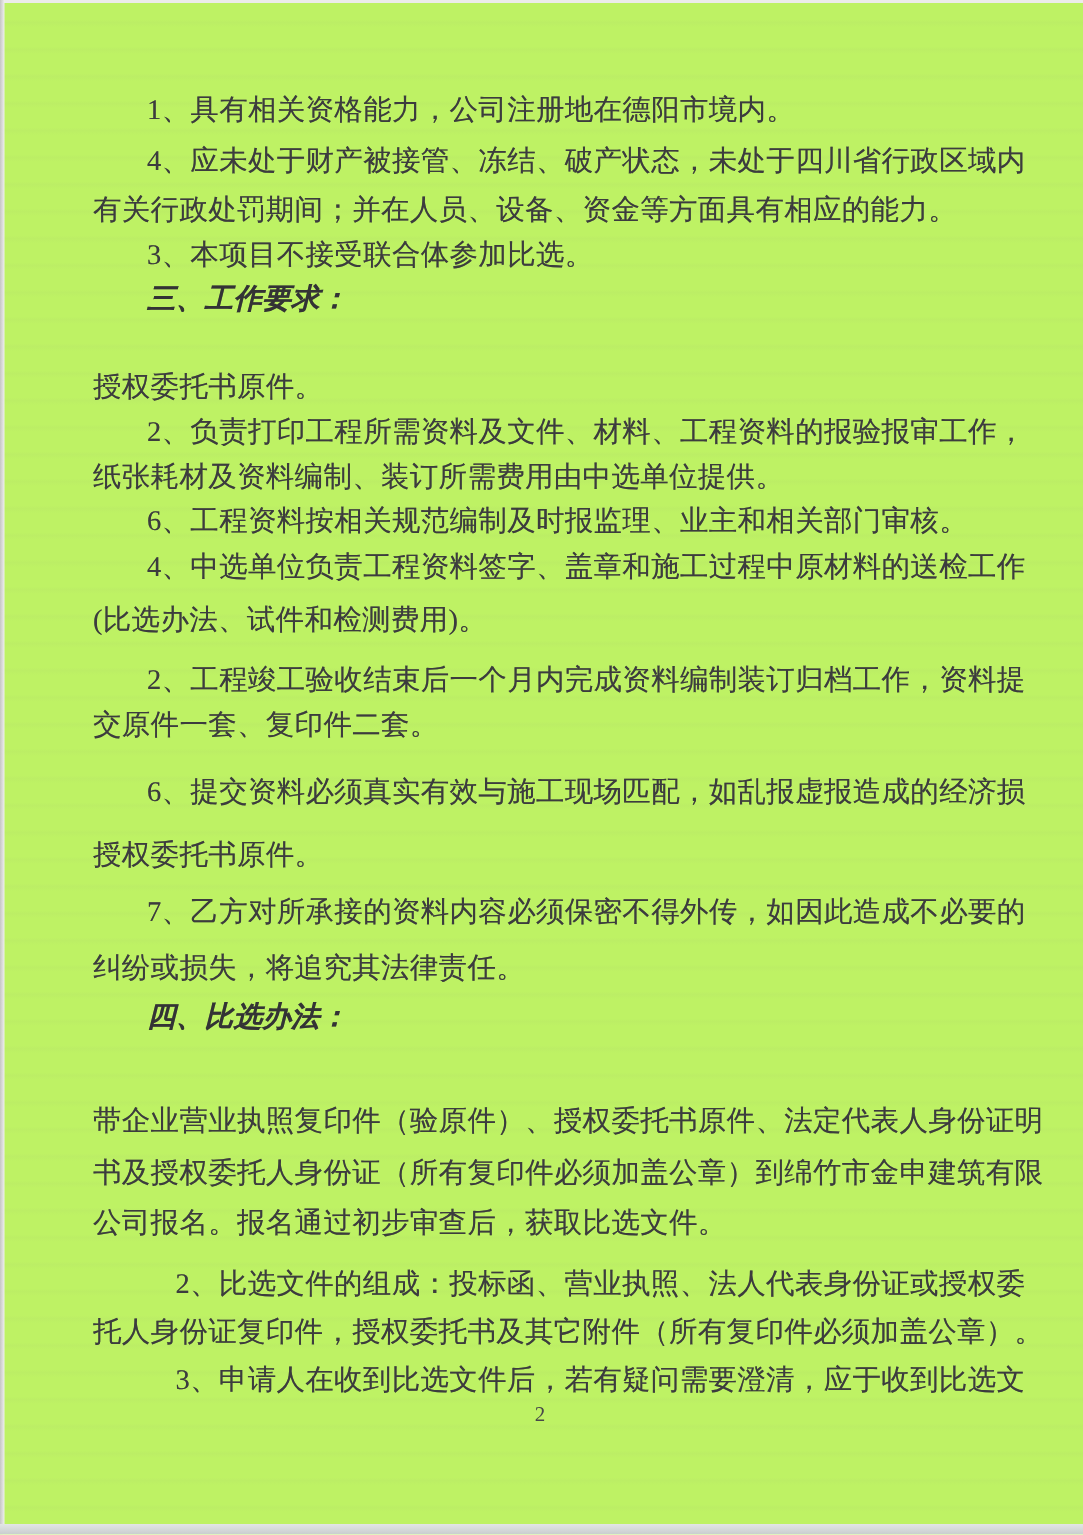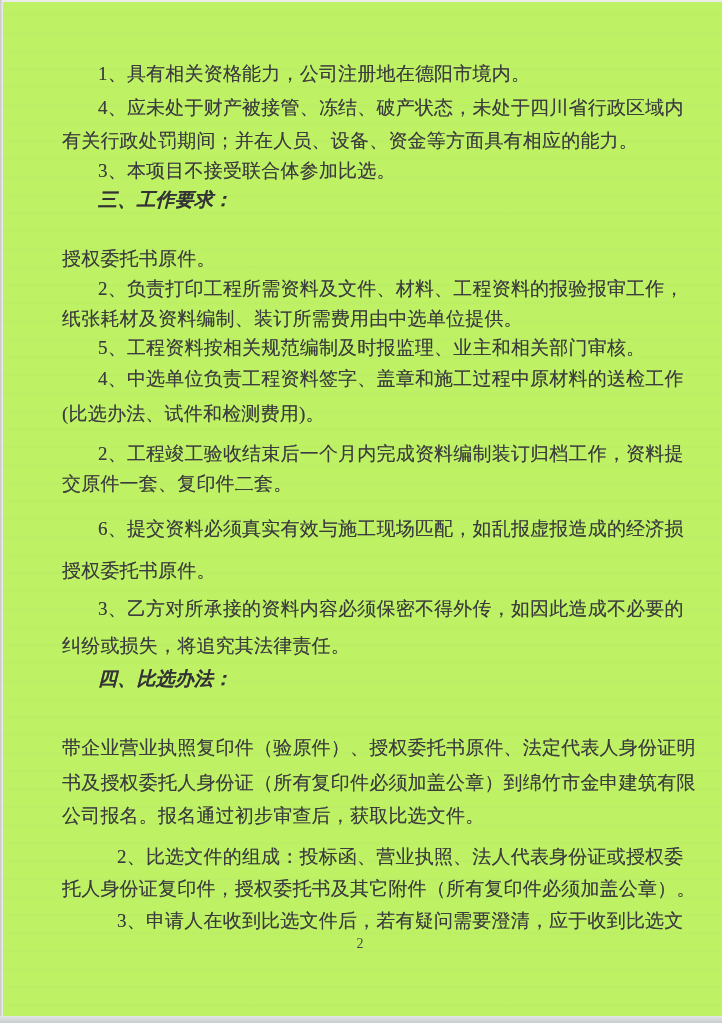--- a/index.html
+++ b/index.html
@@ -81,28 +81,28 @@
   <div class="edge-left"></div>
 
   <div class="ln i1" style="top:60px">1、具有相关资格能力，公司注册地在德阳市境内。</div>
   <div class="ln i1" style="top:94px">4、应未处于财产被接管、冻结、破产状态，未处于四川省行政区域内</div>
   <div class="ln" style="top:127px">有关行政处罚期间；并在人员、设备、资金等方面具有相应的能力。</div>
   <div class="ln i1" style="top:157px">3、本项目不接受联合体参加比选。</div>
   <div class="ln i1 b" style="top:186px">三、工作要求：</div>
   <div class="ln" style="top:245px">授权委托书原件。</div>
   <div class="ln i1" style="top:275px">2、负责打印工程所需资料及文件、材料、工程资料的报验报审工作，</div>
   <div class="ln" style="top:305px">纸张耗材及资料编制、装订所需费用由中选单位提供。</div>
-  <div class="ln i1" style="top:334px">5、工程资料按相关规范编制及时报监理、业主和相关部门审核。</div>
+  <div class="ln i1" style="top:334px">6、工程资料按相关规范编制及时报监理、业主和相关部门审核。</div>
   <div class="ln i1" style="top:365px">4、中选单位负责工程资料签字、盖章和施工过程中原材料的送检工作</div>
   <div class="ln" style="top:400px">(比选办法、试件和检测费用)。</div>
   <div class="ln i1" style="top:440px">2、工程竣工验收结束后一个月内完成资料编制装订归档工作，资料提</div>
   <div class="ln" style="top:470px">交原件一套、复印件二套。</div>
   <div class="ln i1" style="top:515px">6、提交资料必须真实有效与施工现场匹配，如乱报虚报造成的经济损</div>
   <div class="ln" style="top:557px">授权委托书原件。</div>
-  <div class="ln i1" style="top:595px">3、乙方对所承接的资料内容必须保密不得外传，如因此造成不必要的</div>
+  <div class="ln i1" style="top:595px">7、乙方对所承接的资料内容必须保密不得外传，如因此造成不必要的</div>
   <div class="ln i1 b" style="top:665px">四、比选办法：</div>
   <div class="ln" style="top:632px">纠纷或损失，将追究其法律责任。</div>
   <div class="ln" style="top:734px">带企业营业执照复印件（验原件）、授权委托书原件、法定代表人身份证明</div>
   <div class="ln" style="top:769px">书及授权委托人身份证（所有复印件必须加盖公章）到绵竹市金申建筑有限</div>
   <div class="ln" style="top:802px">公司报名。报名通过初步审查后，获取比选文件。</div>
   <div class="ln i2" style="top:843px">2、比选文件的组成：投标函、营业执照、法人代表身份证或授权委</div>
   <div class="ln" style="top:875px">托人身份证复印件，授权委托书及其它附件（所有复印件必须加盖公章）。</div>
   <div class="ln i2" style="top:907px">3、申请人在收到比选文件后，若有疑问需要澄清，应于收到比选文</div>
 
   <div class="pagenum" style="top:936px">2</div>

